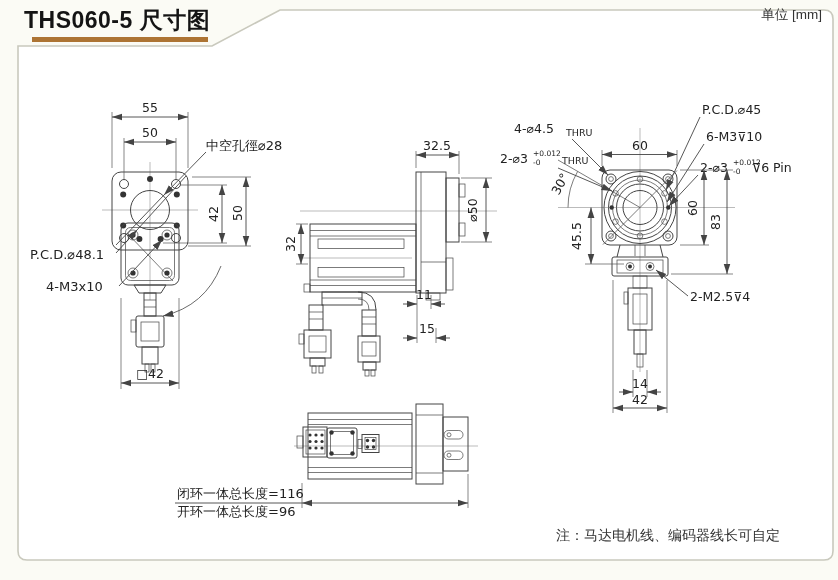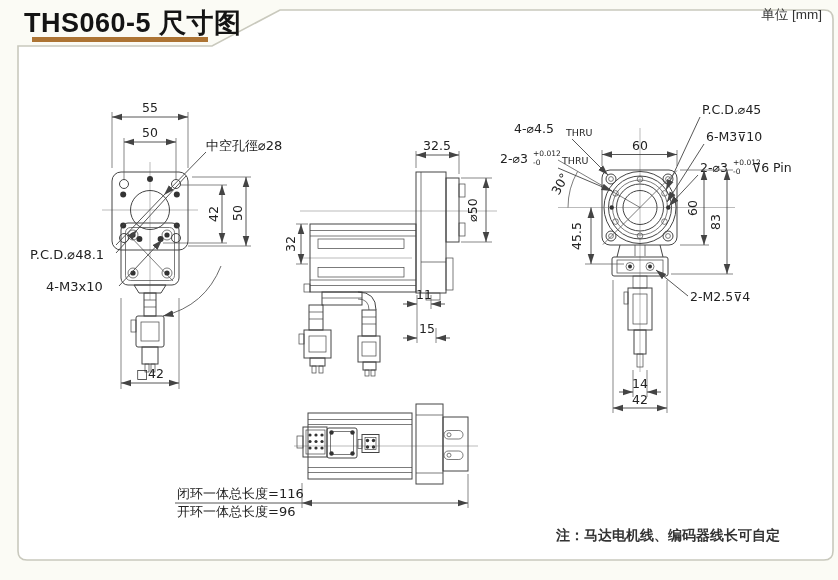--- a/index.html
+++ b/index.html
@@ -18,24 +18,24 @@
   .ldr0{stroke:var(--line);fill:none;stroke-width:0.9;}
   .arc{stroke:var(--line);fill:none;stroke-width:0.8;marker-start:url(#ar);}
   .ext{stroke:#555;fill:none;stroke-width:0.7;}
   text{fill:#222;font-family:"DejaVu Sans","Liberation Sans",sans-serif;}
   .dim{font-size:12.5px;text-anchor:middle;}
   .dimL{font-size:12.5px;text-anchor:start;}
   .lbl{font-size:13px;text-anchor:start;}
   .sm{font-size:7.5px;text-anchor:start;}
   .md{font-size:9.5px;text-anchor:start;}
   .frame{stroke:var(--frame);stroke-width:1.6;fill:#ffffff;}
-  .hdr-title{position:absolute;left:24px;top:5px;font-size:27px;font-weight:bold;color:#141414;letter-spacing:0.5px;white-space:nowrap;}
+  .hdr-title{position:absolute;left:24px;top:5px;font-size:23px;font-weight:bold;color:#141414;letter-spacing:0.5px;white-space:nowrap;}
   .hdr-underline{position:absolute;left:32px;top:37px;width:176px;height:4.5px;background:var(--accent);}
   .hdr-unit{position:absolute;left:712px;top:6px;width:110px;text-align:right;font-size:13.5px;color:#333;}
-  .note{position:absolute;left:556px;top:527px;font-size:14px;color:#333;white-space:nowrap;font-weight:bold;}
+  .note{position:absolute;left:556px;top:527px;font-size:14px;color:#333;white-space:nowrap;}
 </style>
 </head>
 <body>
 
 <svg id="dwg" width="838" height="580" viewBox="0 0 838 580">
   <defs>
     <marker id="ar" viewBox="0 0 10 8" refX="9.5" refY="4" markerWidth="11" markerHeight="9" orient="auto-start-reverse" markerUnits="userSpaceOnUse">
       <path d="M0,0.9 L9.5,4 L0,7.1 Z" fill="#444"></path>
     </marker>
   </defs>

